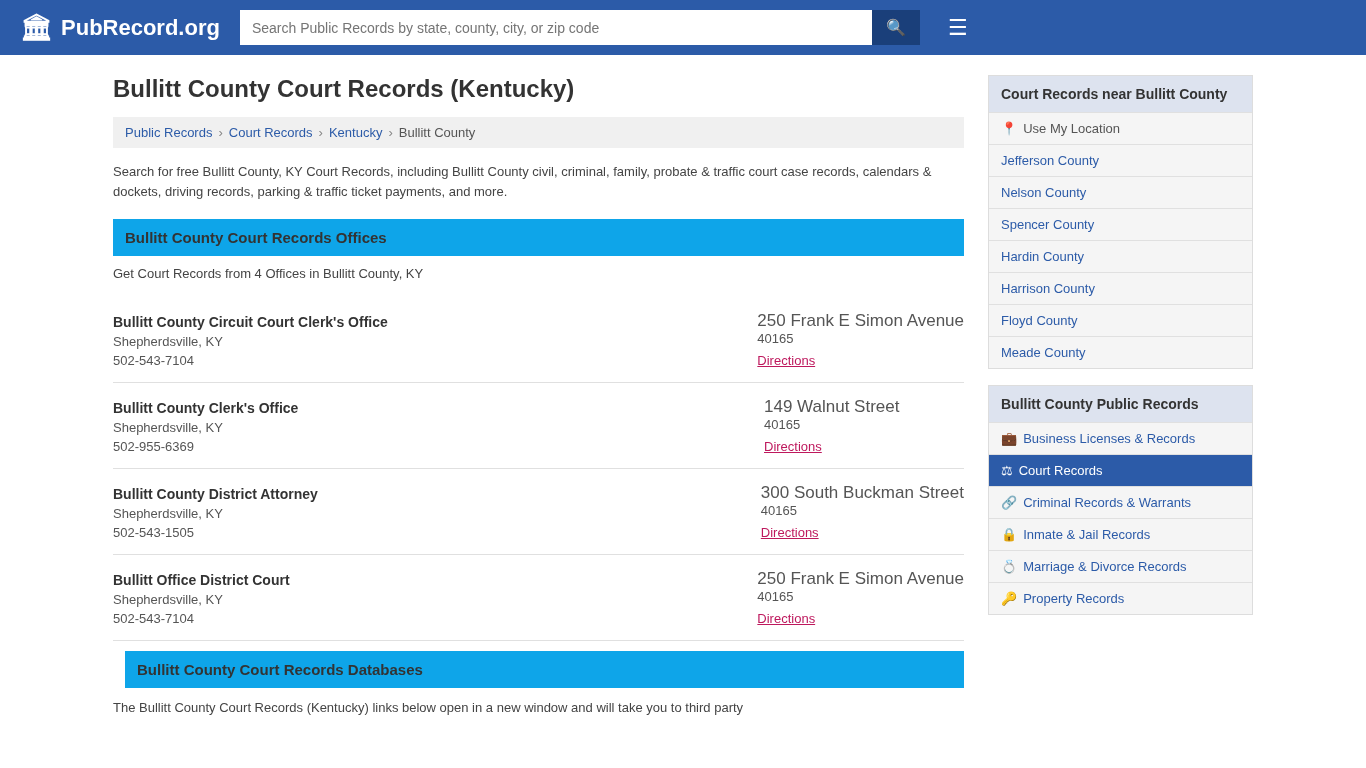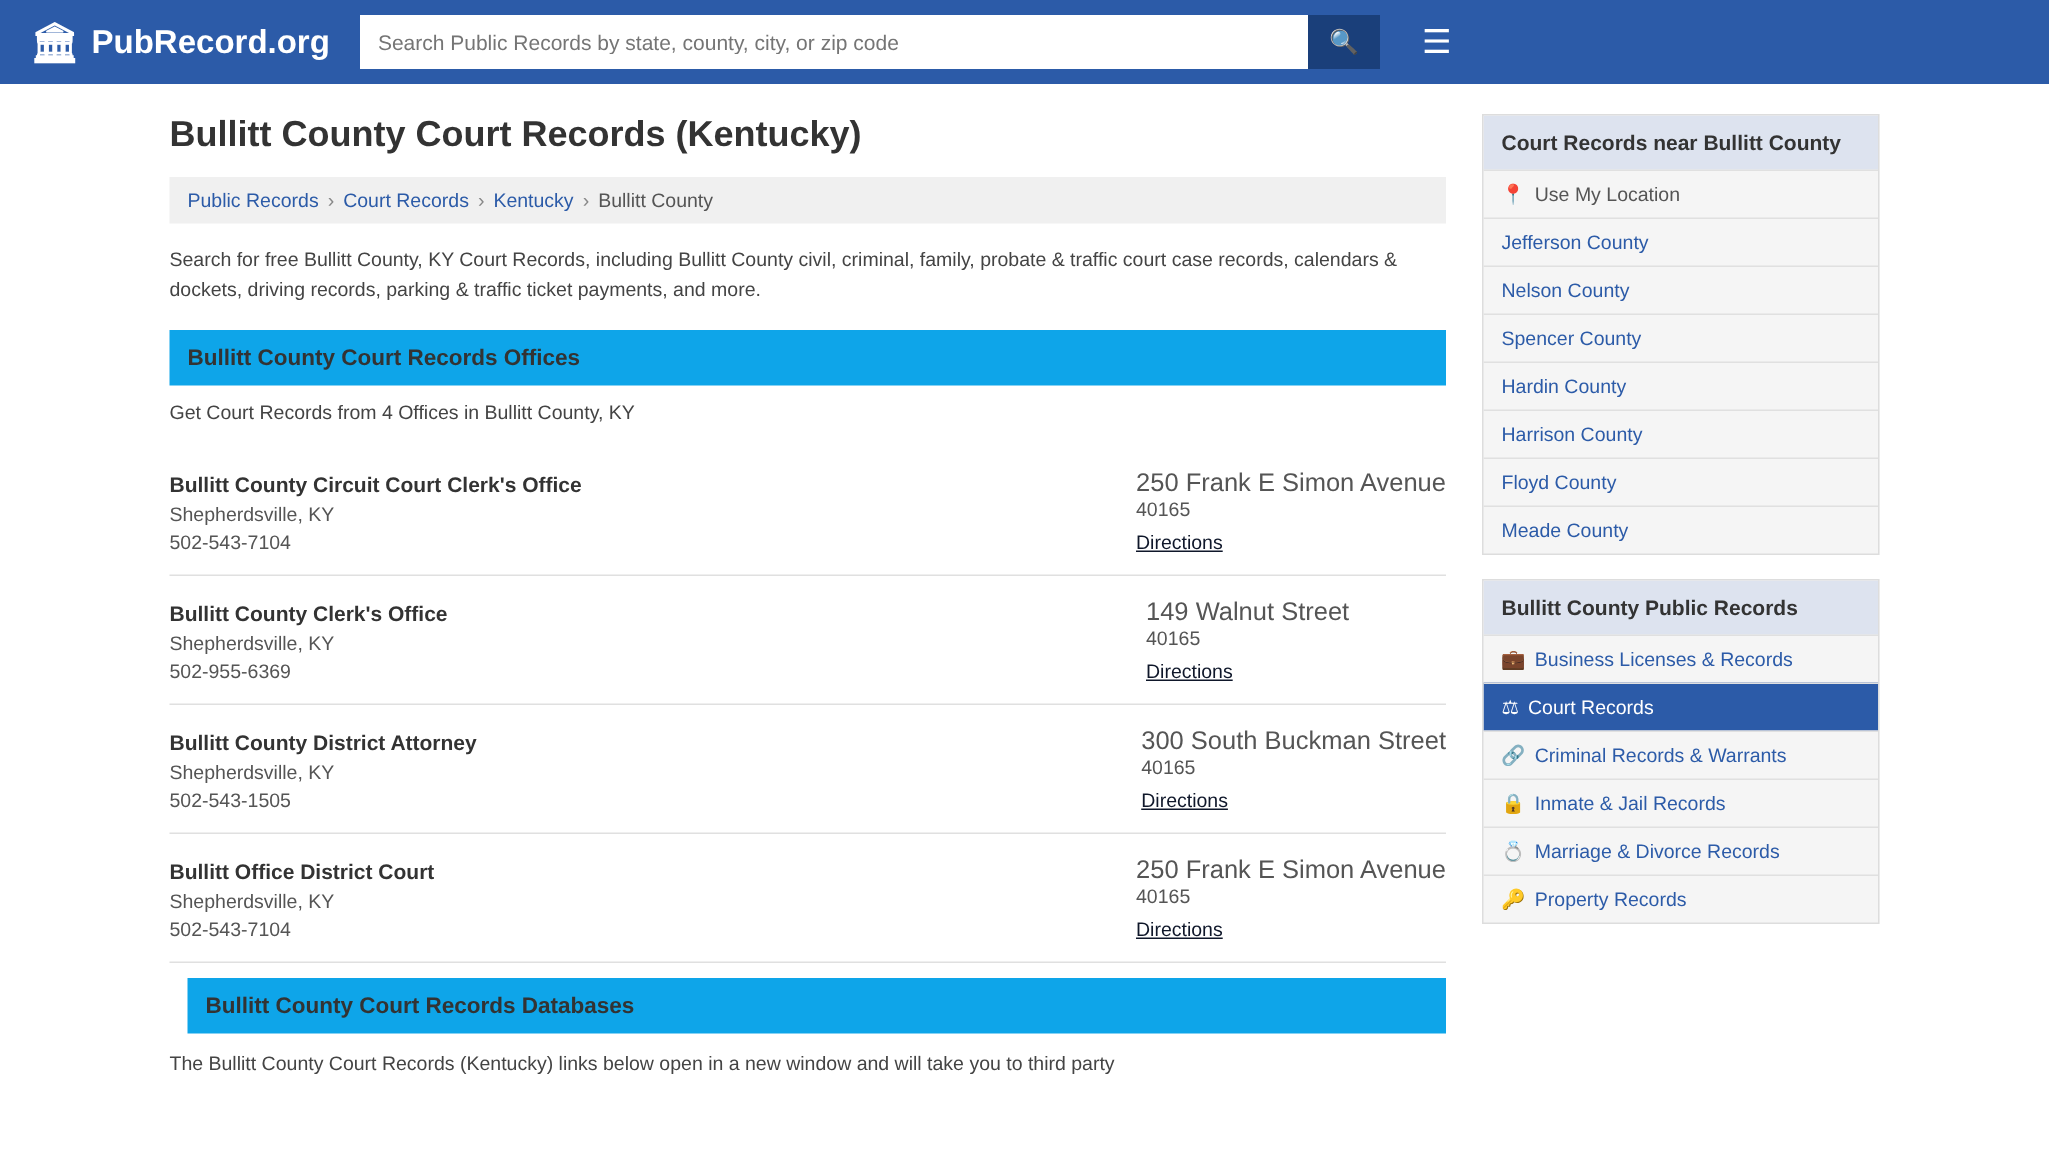--- a/index.html
+++ b/index.html
@@ -141,21 +141,21 @@
     .office-address .street {
       font-size: 17px;
       color: #555;
     }
     .office-address .zip {
       font-size: 13px;
       color: #555;
       margin-bottom: 6px;
     }
     .directions-link {
-      color: #0f172a;
+      color: #be185d;
       text-decoration: underline;
       font-size: 13px;
       cursor: pointer;
       margin-top: 23px;
     }
 
     
     .databases-desc {
       font-size: 13px;
       color: #444;

